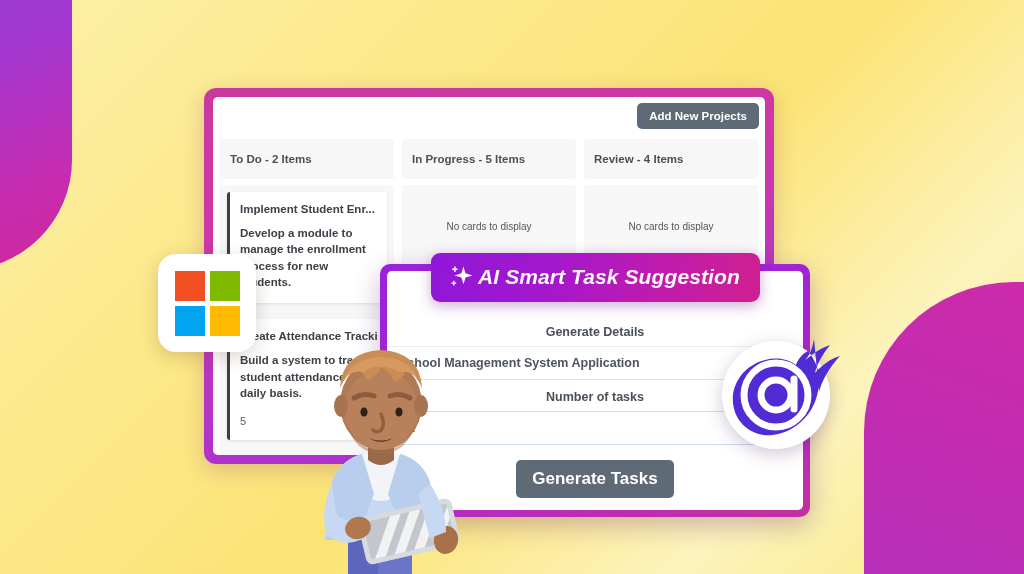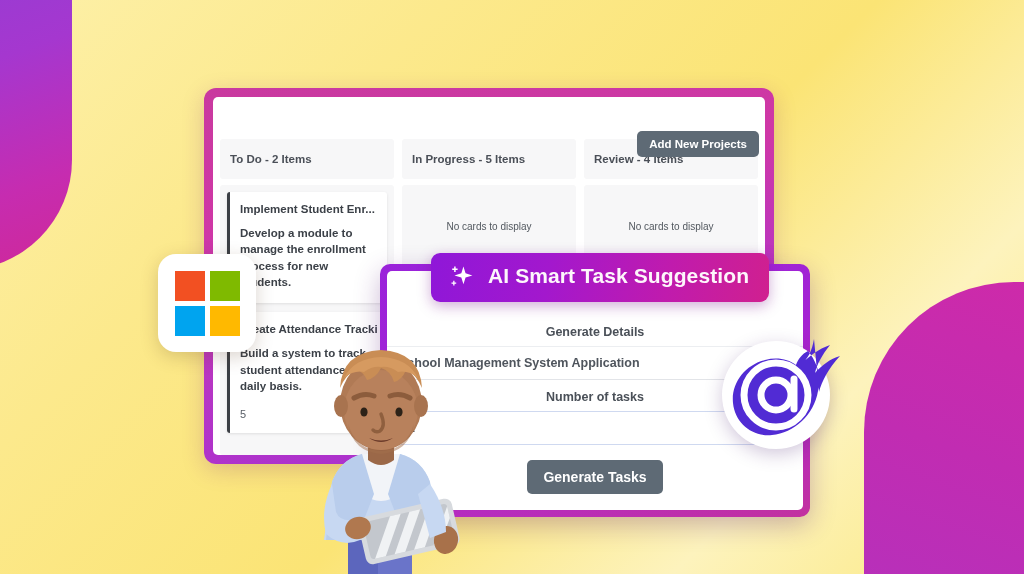--- a/index.html
+++ b/index.html
@@ -70,21 +70,20 @@
     top: 6px;
     background: #5e6a75;
     color: #ffffff;
     font-size: 11.5px;
     font-weight: bold;
     padding: 7px 12px;
     border: none;
     border-radius: 5px;
     cursor: pointer;
     white-space: nowrap;
-    margin-top: 28px;
   }
 
   .columns {
     display: flex;
     gap: 8px;
     padding: 0 7px;
     height: calc(100% - 42px);
   }
   .column { flex: 1; display: flex; flex-direction: column; min-width: 0; }
 
@@ -116,21 +115,21 @@
     font-size: 10px;
     font-weight: normal;
     color: #52585f;
   }
 
   .task-card {
     background: #ffffff;
     border-left: 3px solid #3b3f45;
     border-radius: 3px;
     padding: 11px 10px 13px 10px;
-    margin-bottom: 9px;
+    margin-bottom: 16px;
     box-shadow: 0 1px 3px rgba(0,0,0,0.10);
     position: relative;
   }
   .task-title {
     font-size: 11.5px;
     font-weight: bold;
     color: #3c4148;
     margin-bottom: 10px;
     white-space: nowrap;
     overflow: hidden;
@@ -166,26 +165,28 @@
     border-radius: 5px;
     position: relative;
     padding-top: 44px;
   }
 
   .ai-banner {
     position: absolute;
     left: 44px;
     top: -18px;
     display: flex;
-    gap: 14px;
+    align-items: center;
+    gap: 4px;
     padding: 11px 20px 12px 17px;
     border-radius: 9px;
     background: linear-gradient(100deg, #8f17d8 0%, #a318cd 35%, #c01bad 70%, #d0208f 100%);
     box-shadow: 0 4px 14px rgba(120, 20, 140, 0.35);
     white-space: nowrap;
+    font-style: italic;
   }
   .ai-banner-title {
     color: #fdf6fb;
     font-size: 21px;
     font-weight: bold;
     letter-spacing: 0.1px;
   }
   .sparkle-icon { width: 26px; height: 26px; display: block; flex: none; }
 
   .field-label {
@@ -236,21 +237,21 @@
     border-right: 4px solid transparent;
     border-top: 5px solid #5c626a;
     pointer-events: none;
   }
 
   .generate-row { text-align: center; margin-top: 15px; }
   .generate-btn {
     background: #5e6a75;
     color: #ffffff;
     font-family: "Liberation Sans", sans-serif;
-    font-size: 14px;
+    font-size: 17px;
     font-weight: bold;
     padding: 9px 16px;
     border: none;
     border-radius: 5px;
     cursor: pointer;
   }
 
   
   .ms-logo-card {
     position: absolute;

